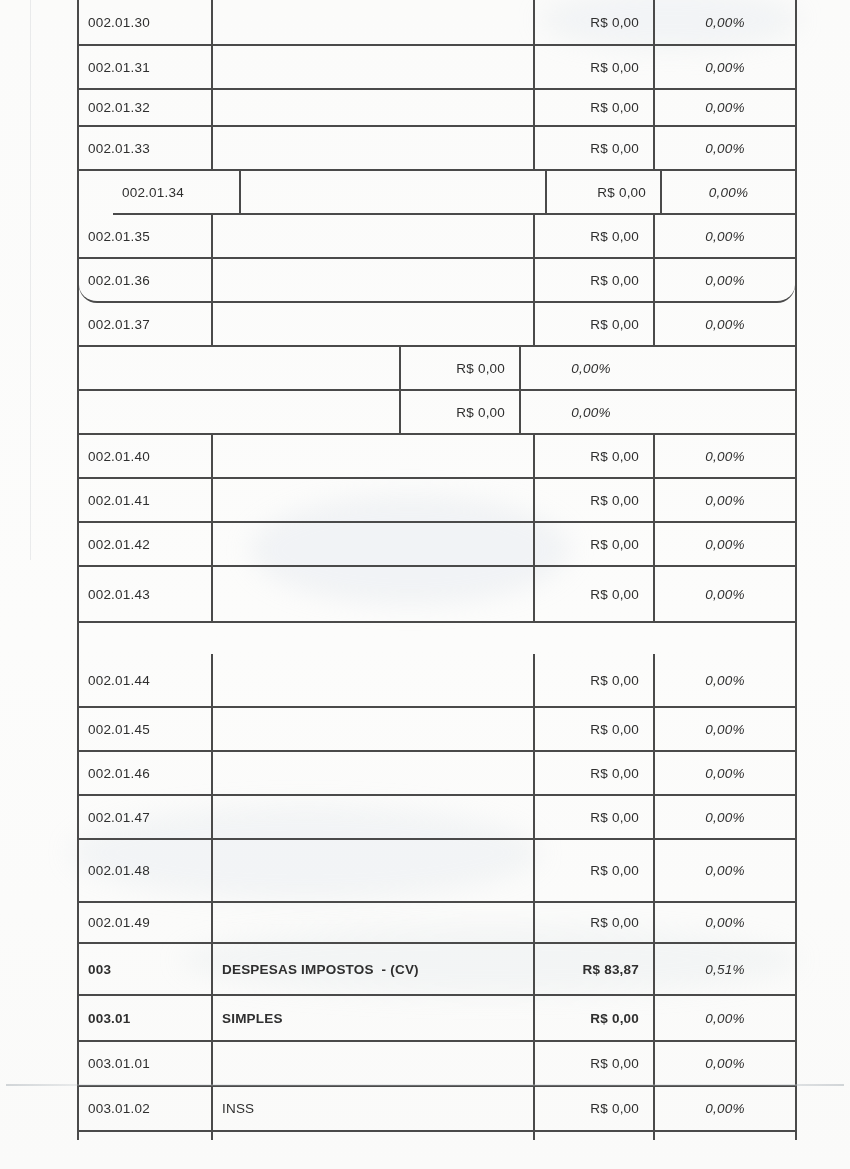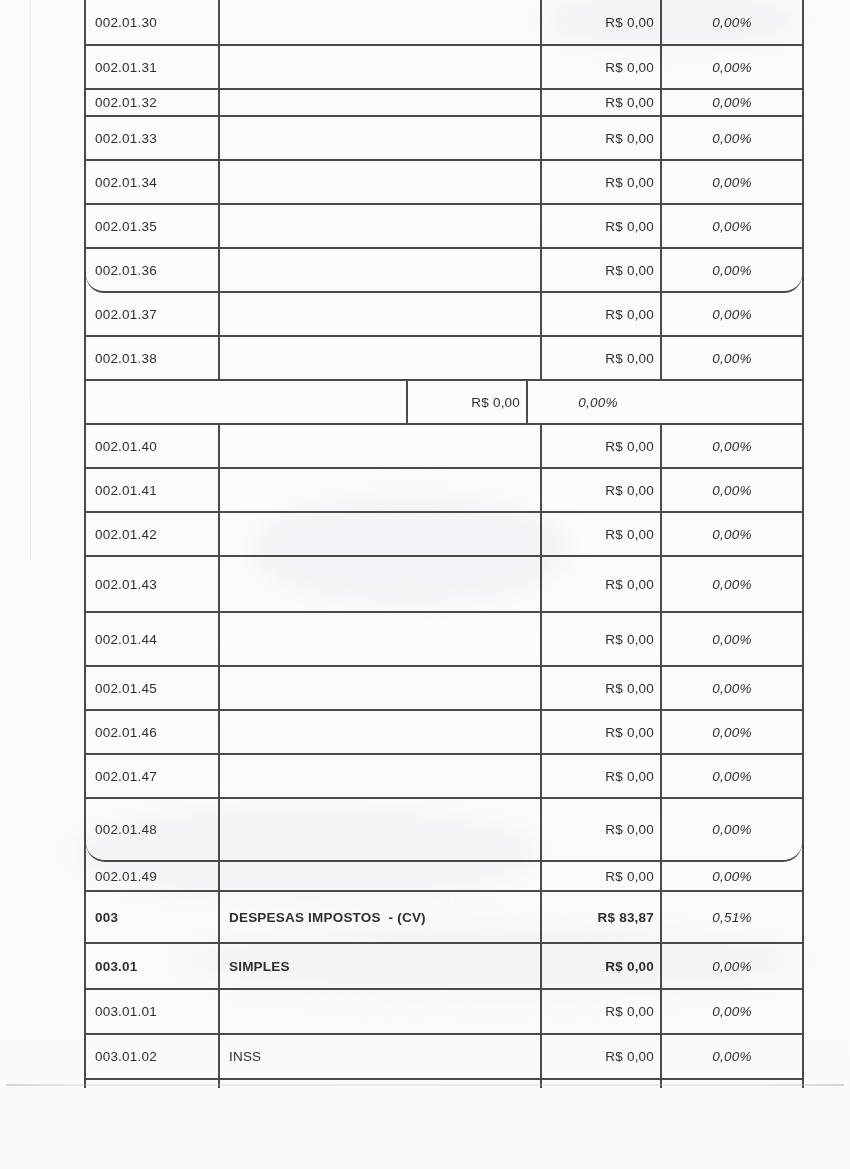--- a/index.html
+++ b/index.html
@@ -29,21 +29,21 @@
   .blob-d { left: 180px; top: 925px; width: 620px; height: 70px;  background: rgba(208,216,226,0.16); }
   .fold-line {
     position: absolute;
     left: 30px; top: 0; width: 1px; height: 560px;
     background: rgba(180,185,190,0.25);
     pointer-events: none;
   }
   
   .scan-table {
     position: absolute;
-    left: 84px;
+    left: 77px;
     top: 0;
     width: 720px;
     border-left: 2px solid #4a4a4a;
     border-right: 2px solid #4a4a4a;
     box-sizing: border-box;
   }
   .t-row {
     display: flex;
     box-sizing: border-box;
     border-bottom: 2px solid #4a4a4a;
@@ -52,21 +52,21 @@
   .cell {
     box-sizing: border-box;
     display: flex;
     align-items: center;
     font-size: 13.5px;
     letter-spacing: 0.2px;
     overflow: hidden;
   }
   .c-code    { width: 134px; padding-left: 9px;  border-right: 2px solid #4a4a4a; }
   .c-desc    { width: 322px; padding-left: 9px;  border-right: 2px solid #4a4a4a; white-space: pre; }
-  .c-value   { width: 120px; padding-right: 6px; border-right: 2px solid #4a4a4a; justify-content: flex-end; }
+  .c-value   { width: 120px; padding-right: 14px; border-right: 2px solid #4a4a4a; justify-content: flex-end; }
   .c-percent { width: 140px; justify-content: center; font-style: italic; }
   .t-row.bold .c-code,
   .t-row.bold .c-desc,
   .t-row.bold .c-value { font-weight: bold; }
   
   .artifact-line {
     position: absolute;
     left: 6px;
     top: 1084px;
     width: 838px;
@@ -95,33 +95,33 @@
     <div class="cell c-desc"></div>
     <div class="cell c-value">R$ 0,00</div>
     <div class="cell c-percent">0,00%</div>
   </div>
       <div class="t-row" style="height: 44px;">
     <div class="cell c-code">002.01.31</div>
     <div class="cell c-desc"></div>
     <div class="cell c-value">R$ 0,00</div>
     <div class="cell c-percent">0,00%</div>
   </div>
-      <div class="t-row" style="height: 27px;">
+      <div class="t-row" style="height: 37px;">
     <div class="cell c-code">002.01.32</div>
     <div class="cell c-desc"></div>
     <div class="cell c-value">R$ 0,00</div>
     <div class="cell c-percent">0,00%</div>
   </div>
       <div class="t-row" style="height: 44px;">
     <div class="cell c-code">002.01.33</div>
     <div class="cell c-desc"></div>
     <div class="cell c-value">R$ 0,00</div>
     <div class="cell c-percent">0,00%</div>
   </div>
-      <div class="t-row" style="height: 44px;">
+      <div class="t-row" style="height: 44px; margin-left: 34px;">
     <div class="cell c-code">002.01.34</div>
     <div class="cell c-desc"></div>
     <div class="cell c-value">R$ 0,00</div>
     <div class="cell c-percent">0,00%</div>
   </div>
       <div class="t-row" style="height: 44px;">
     <div class="cell c-code">002.01.35</div>
     <div class="cell c-desc"></div>
     <div class="cell c-value">R$ 0,00</div>
     <div class="cell c-percent">0,00%</div>
@@ -132,21 +132,20 @@
     <div class="cell c-value">R$ 0,00</div>
     <div class="cell c-percent">0,00%</div>
   </div>
       <div class="t-row" style="height: 44px;">
     <div class="cell c-code">002.01.37</div>
     <div class="cell c-desc"></div>
     <div class="cell c-value">R$ 0,00</div>
     <div class="cell c-percent">0,00%</div>
   </div>
       <div class="t-row" style="height: 44px;">
-    <div class="cell c-code">002.01.38</div>
     <div class="cell c-desc"></div>
     <div class="cell c-value">R$ 0,00</div>
     <div class="cell c-percent">0,00%</div>
   </div>
       <div class="t-row" style="height: 44px;">
     <div class="cell c-desc"></div>
     <div class="cell c-value">R$ 0,00</div>
     <div class="cell c-percent">0,00%</div>
   </div>
       <div class="t-row" style="height: 44px;">
@@ -166,21 +165,21 @@
     <div class="cell c-desc"></div>
     <div class="cell c-value">R$ 0,00</div>
     <div class="cell c-percent">0,00%</div>
   </div>
       <div class="t-row" style="height: 56px;">
     <div class="cell c-code">002.01.43</div>
     <div class="cell c-desc"></div>
     <div class="cell c-value">R$ 0,00</div>
     <div class="cell c-percent">0,00%</div>
   </div>
-      <div class="t-row" style="height: 54px;">
+      <div class="t-row" style="height: 54px; margin-top: 31px;">
     <div class="cell c-code">002.01.44</div>
     <div class="cell c-desc"></div>
     <div class="cell c-value">R$ 0,00</div>
     <div class="cell c-percent">0,00%</div>
   </div>
       <div class="t-row" style="height: 44px;">
     <div class="cell c-code">002.01.45</div>
     <div class="cell c-desc"></div>
     <div class="cell c-value">R$ 0,00</div>
     <div class="cell c-percent">0,00%</div>
@@ -190,27 +189,27 @@
     <div class="cell c-desc"></div>
     <div class="cell c-value">R$ 0,00</div>
     <div class="cell c-percent">0,00%</div>
   </div>
       <div class="t-row" style="height: 44px;">
     <div class="cell c-code">002.01.47</div>
     <div class="cell c-desc"></div>
     <div class="cell c-value">R$ 0,00</div>
     <div class="cell c-percent">0,00%</div>
   </div>
-      <div class="t-row" style="height: 63px; border-radius: 19px;">
+      <div class="t-row" style="height: 63px;">
     <div class="cell c-code">002.01.48</div>
     <div class="cell c-desc"></div>
     <div class="cell c-value">R$ 0,00</div>
     <div class="cell c-percent">0,00%</div>
   </div>
-      <div class="t-row" style="height: 30px;">
+      <div class="t-row" style="height: 41px;">
     <div class="cell c-code">002.01.49</div>
     <div class="cell c-desc"></div>
     <div class="cell c-value">R$ 0,00</div>
     <div class="cell c-percent">0,00%</div>
   </div>
       <div class="t-row bold" style="height: 52px;">
     <div class="cell c-code">003</div>
     <div class="cell c-desc">DESPESAS IMPOSTOS  - (CV)</div>
     <div class="cell c-value">R$ 83,87</div>
     <div class="cell c-percent">0,51%</div>

